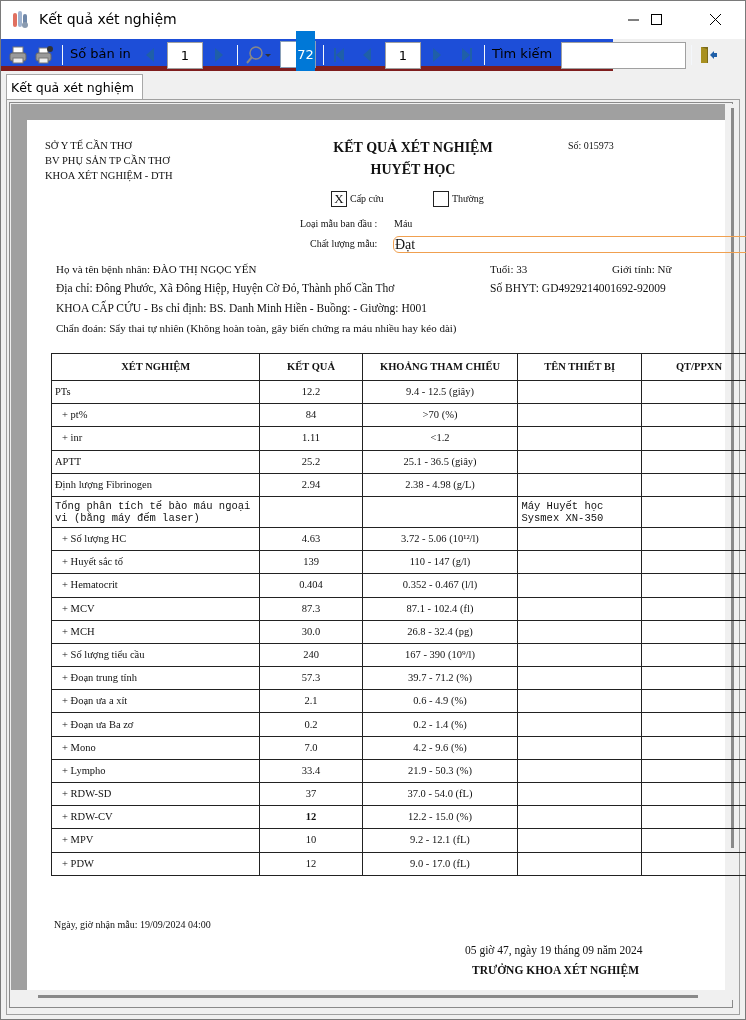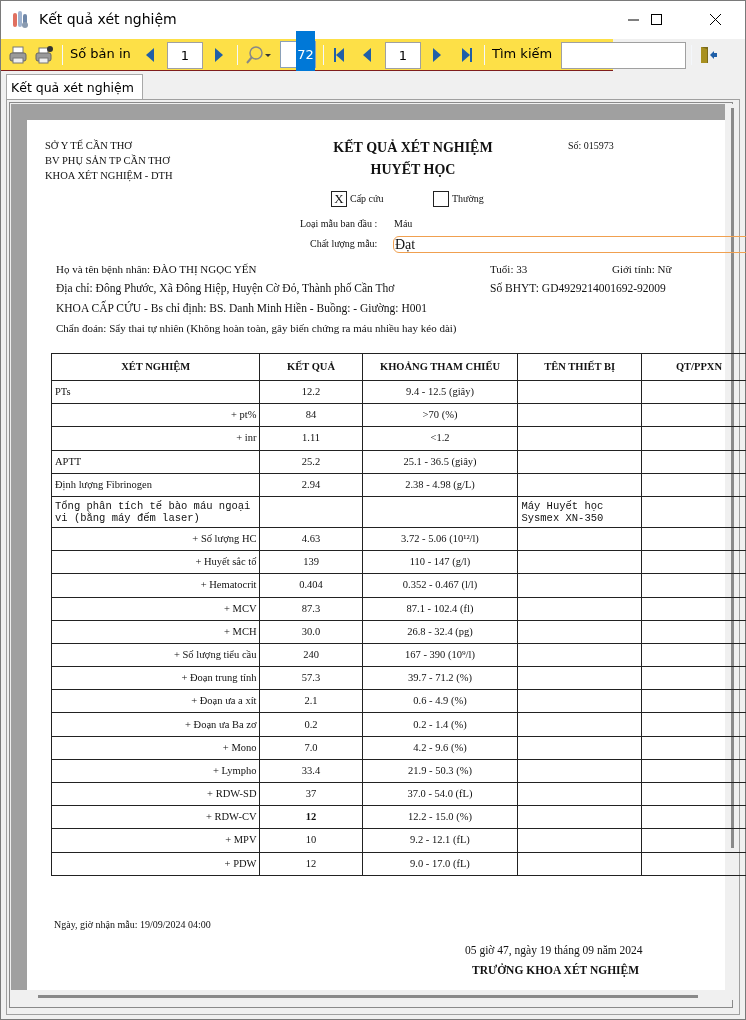--- a/index.html
+++ b/index.html
@@ -3,21 +3,21 @@
 <meta charset="utf-8">
 <style>
   * { box-sizing: border-box; margin: 0; padding: 0; }
   html, body { width: 746px; height: 1020px; overflow: hidden; background: #f0f0f0; }
   body { font-family: "Liberation Sans", sans-serif; position: relative; }
   .window { position: absolute; left: 0; top: 0; width: 746px; height: 1020px; border: 1px solid #7a7a7a; background: #f0f0f0; }
   .titlebar { position: absolute; left: 0; top: 0; width: 744px; height: 38px; background: #ffffff; display: flex; align-items: center; }
   .app-icon { position: absolute; left: 11px; top: 9px; width: 18px; height: 20px; }
   .title-text { position: absolute; left: 38px; top: 10px; font-size: 15px; color: #000; font-family: "DejaVu Sans", sans-serif; font-size: 14px; }
   .wctl { position: absolute; top: 0; width: 46px; height: 38px; display: flex; align-items: center; justify-content: center; }
-  .toolbar { position: absolute; left: 0; top: 38px; width: 612px; height: 32px; background: #fde047; border-bottom: 1px solid #7f1d1d; }
+  .toolbar { position: absolute; left: 0; top: 38px; width: 612px; height: 32px; background: #1d4ed8; border-bottom: 5px solid #7f1d1d; }
   .tb { position: absolute; top: 4px; height: 24px; display: flex; align-items: center; justify-content: center; }
   .tb-sep { position: absolute; top: 6px; width: 1px; height: 20px; background: #b5c0cc; border-right: 1px solid #f4f7fb; }
   .tb-label { position: absolute; top: 7px; font-size: 14px; color: #000; font-family: "DejaVu Sans", sans-serif; font-size: 13px; }
   .tb-input { position: absolute; top: 3px; height: 27px; background: #fff; border: 1px solid #a0a0a0; font-size: 14px; display: flex; align-items: center; justify-content: center; font-family: "DejaVu Sans", sans-serif; font-size: 13px; }
   .zoom-val { position: absolute; left: 279px; top: 40px; width: 36px; height: 27px; background: #fff; border: 1px solid #8aa0b8; display: flex; align-items: center; justify-content: center; }
   .zoom-val span { background: #0078d7; color: #fff; font-size: 13px; padding: 16px 1px; font-family: "DejaVu Sans", sans-serif; margin-left: 15px; }
   .tabstrip { position: absolute; left: 0; top: 70px; width: 744px; height: 28px; background: #f0f0f0; }
   .tab { position: absolute; left: 5px; top: 3px; width: 137px; height: 25px; background: #fff; border: 1px solid #a8a8a8; border-bottom: none; font-size: 13px; display: flex; align-items: center; padding-left: 4px; font-family: "DejaVu Sans", sans-serif; font-size: 12.5px; }
   .viewer { position: absolute; left: 5px; top: 98px; width: 734px; height: 916px; border: 1px solid #a0a0a0; background: #f0f0f0; }
   .viewer-inner-border { position: absolute; left: 2px; top: 2px; width: 724px; height: 906px; border: 1px solid #8a8a8a; }
@@ -34,21 +34,21 @@
   .hdr-left { position: absolute; left: 45px; top: 138px; font-size: 10.5px; line-height: 15px; }
   .doc-title { position: absolute; left: 300px; width: 226px; text-align: center; font-weight: bold; font-size: 14px; }
   .cb { position: absolute; width: 16px; height: 16px; border: 1px solid #222; font-size: 13px; line-height: 14px; text-align: center; }
   .quality-field { position: absolute; left: 393px; top: 236px; width: 375px; height: 17px; border: 1px solid #f0a050; border-radius: 6px; font-size: 14px; padding-left: 1px; line-height: 15px; }
 
   table.res { position: absolute; left: 51px; top: 353px; width: 706px; border-collapse: collapse; font-size: 10.5px; font-family: "Liberation Serif", serif; }
   table.res td, table.res th { border: 1px solid #222; height: 23.2px; padding: 0 3px; vertical-align: middle; line-height: 12px; }
   table.res th { height: 27px; font-weight: bold; font-size: 10.5px; }
   table.res td.c { text-align: center; }
   table.res td.b { font-weight: bold; }
-  table.res td.sub { padding-left: 10px; text-align: right; }
+  table.res td.sub { padding-left: 10px; }
   table.res tr.tall td { height: 31px; font-family: Liberation Mono, monospace; }
   .c1 { width: 194px; } .c2 { width: 95px; } .c3 { width: 145px; margin-top: 36px; } .c4 { width: 115px; } .c5 { width: 107px; }
 </style>
 </head>
 <body>
 
 <div class="window">
 
   <div class="titlebar">
     <svg class="app-icon" viewBox="0 0 18 20">

